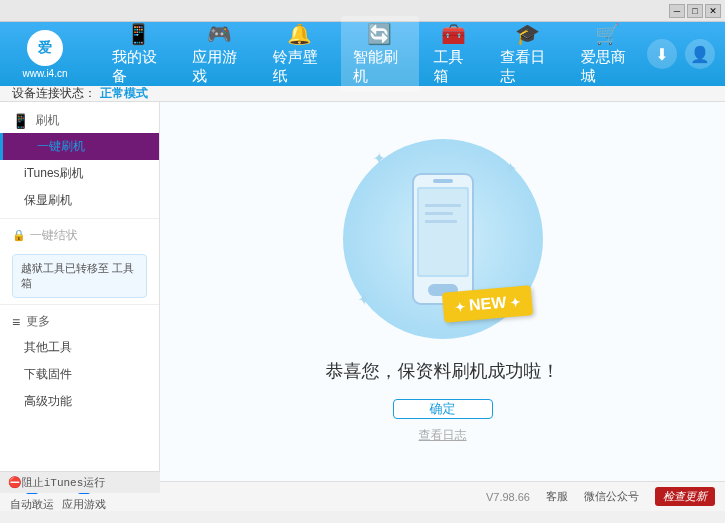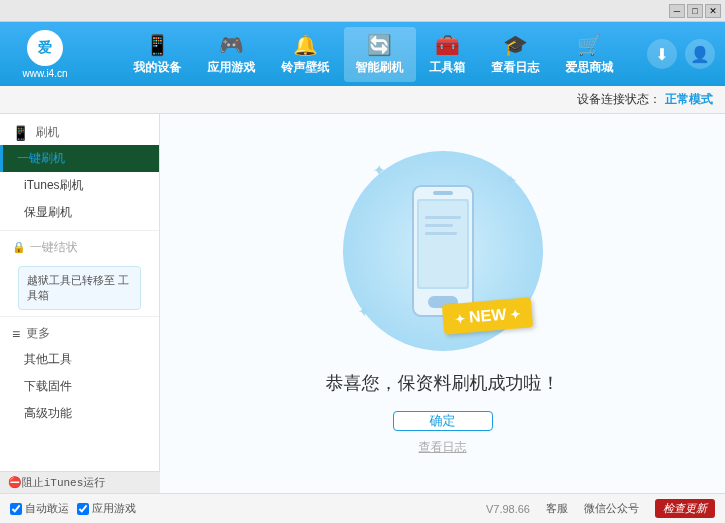--- a/index.html
+++ b/index.html
@@ -47,39 +47,39 @@
     .logo-text { color: white; font-size: 10px; margin-top: 2px; }
 
     .nav-items { display: flex; flex: 1; justify-content: center; gap: 2px; }
     .nav-item {
       display: flex; flex-direction: column; align-items: center;
       padding: 6px 12px; cursor: pointer; color: white;
       border-radius: 4px; min-width: 60px;
     }
     .nav-item.active { background: rgba(255,255,255,0.25); }
     .nav-icon { font-size: 20px; margin-bottom: 2px; }
-    .nav-label { font-size: 12px; font-weight: bold; }
+    .nav-label { font-size: 15px; }
 
     .header-right { display: flex; gap: 8px; }
     .header-btn {
       width: 30px; height: 30px;
       border-radius: 50%;
       background: rgba(255,255,255,0.2);
       display: flex; align-items: center; justify-content: center;
       color: white; cursor: pointer; font-size: 16px;
     }
 
     
     .status-bar {
-      height: 28px;
+      height: 16px;
       background: #f5f5f5;
       border-bottom: 1px solid #ddd;
       display: flex; align-items: center;
       padding: 0 12px;
-      font-size: 12px; color: #555; justify-content: flex-end;
+      font-size: 12px; color: #555;
     }
     .status-label { color: #333; }
     .status-value { color: #1a9de0; font-weight: bold; margin-left: 4px; }
 
     
     .main { display: flex; height: calc(523px - 22px - 64px - 28px - 30px); }
 
     
     .sidebar {
       width: 160px; min-width: 160px;
@@ -94,28 +94,28 @@
       font-size: 12px; color: #666;
       cursor: pointer;
     }
     .sidebar-section-icon { margin-right: 6px; font-size: 14px; color: #555; }
     .sidebar-item {
       padding: 5px 12px 5px 24px;
       font-size: 12px; color: #444;
       cursor: pointer;
     }
     .sidebar-item.active {
-      background: #14532d;
+      background: #701a75;
       color: #1a9de0;
       border-left: 3px solid #1a9de0;
-      padding-left: 14px;
+      padding-left: 34px;
     }
     .sidebar-divider { height: 1px; background: #eee; margin: 4px 0; }
     .sidebar-info-box {
-      margin: 6px 18px;
+      margin: 6px 12px;
       background: #f0f8ff;
       border: 1px solid #c8e6f8;
       border-radius: 4px;
       padding: 6px 8px;
       font-size: 11px; color: #555;
     }
     .sidebar-locked {
       display: flex; align-items: center;
       padding: 4px 12px;
       font-size: 12px; color: #aaa;
@@ -194,21 +194,21 @@
     
     .bottom-bar {
       height: 30px;
       background: #f5f5f5;
       border-top: 1px solid #ddd;
       display: flex; align-items: center;
       padding: 0 10px;
       font-size: 11px; color: #555;
     }
     .bottom-left { display: flex; align-items: center; gap: 8px; flex: 1; }
-    .checkbox-item { display: flex; align-items: center; gap: 3px; cursor: pointer; }
+    .checkbox-item { display: flex; align-items: center; gap: 3px; cursor: pointer; flex-direction: column; }
     .checkbox-item input { width: 12px; height: 12px; cursor: pointer; }
     .device-info { margin-left: 10px; }
     .device-name { color: #1a9de0; font-size: 12px; font-weight: bold; }
 
     .bottom-right { display: flex; align-items: center; gap: 16px; justify-content: space-between; }
     .version-text { color: #888; font-size: 11px; }
     .bottom-link { color: #555; font-size: 11px; cursor: pointer; }
     .update-btn {
       background: #b91c1c;
       color: white; font-size: 11px;

